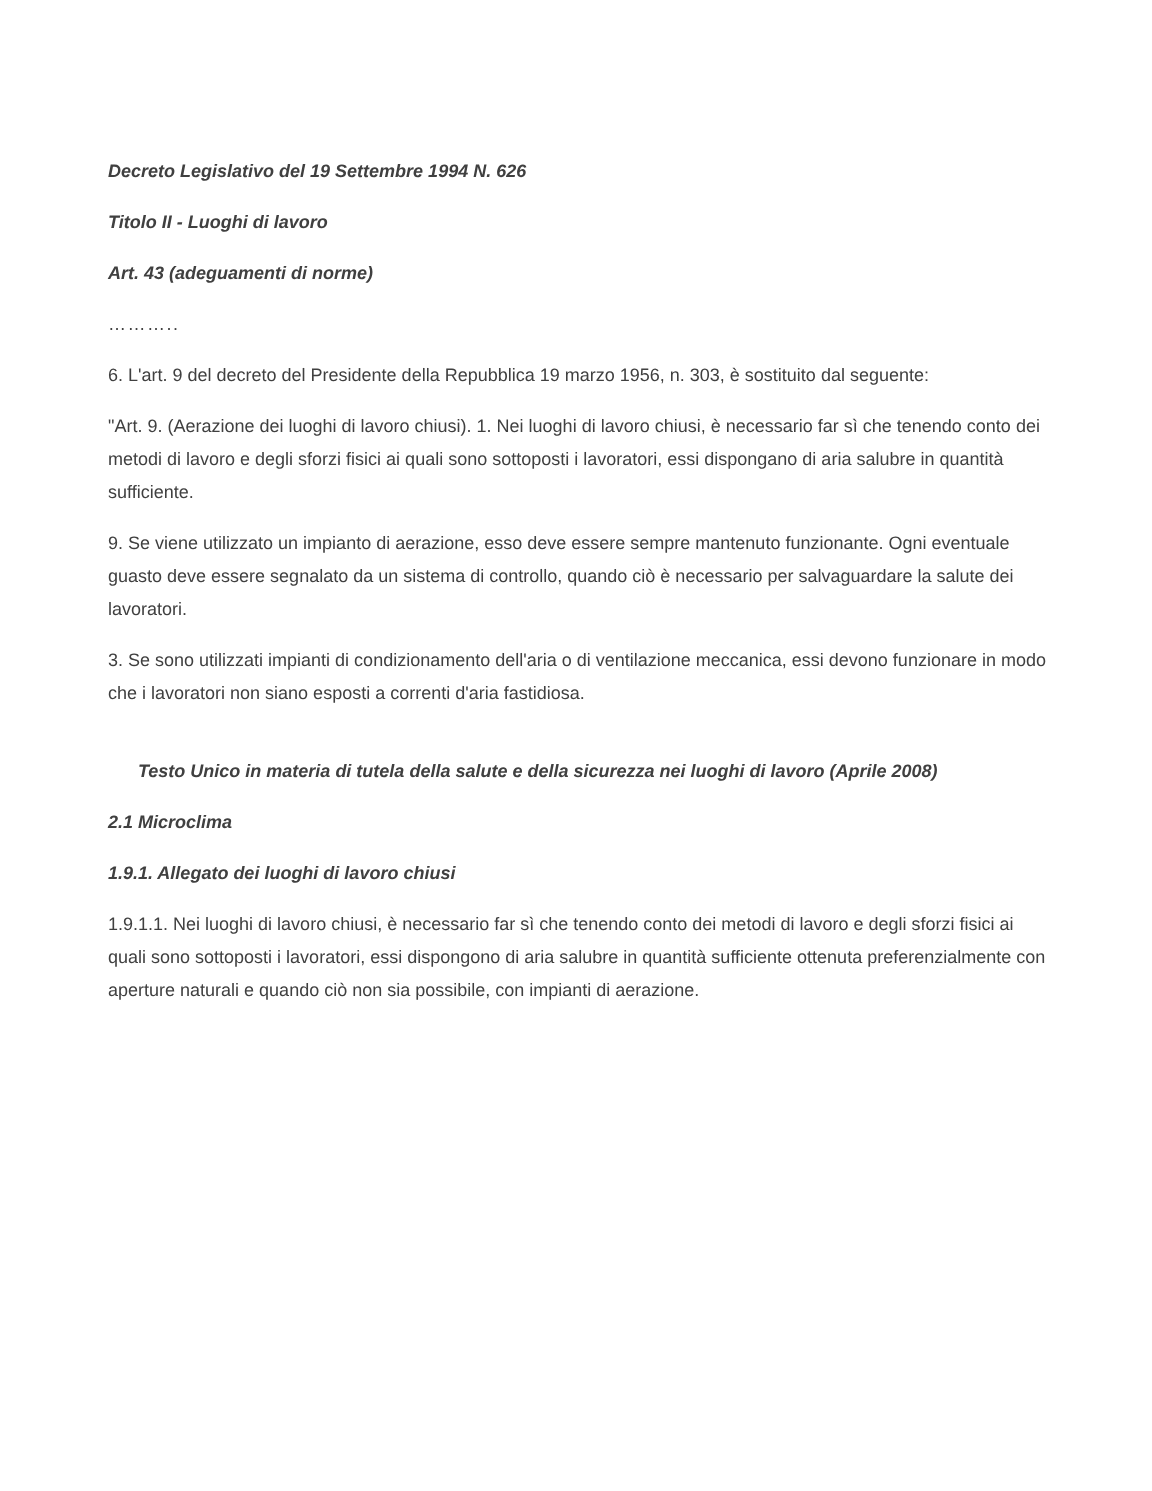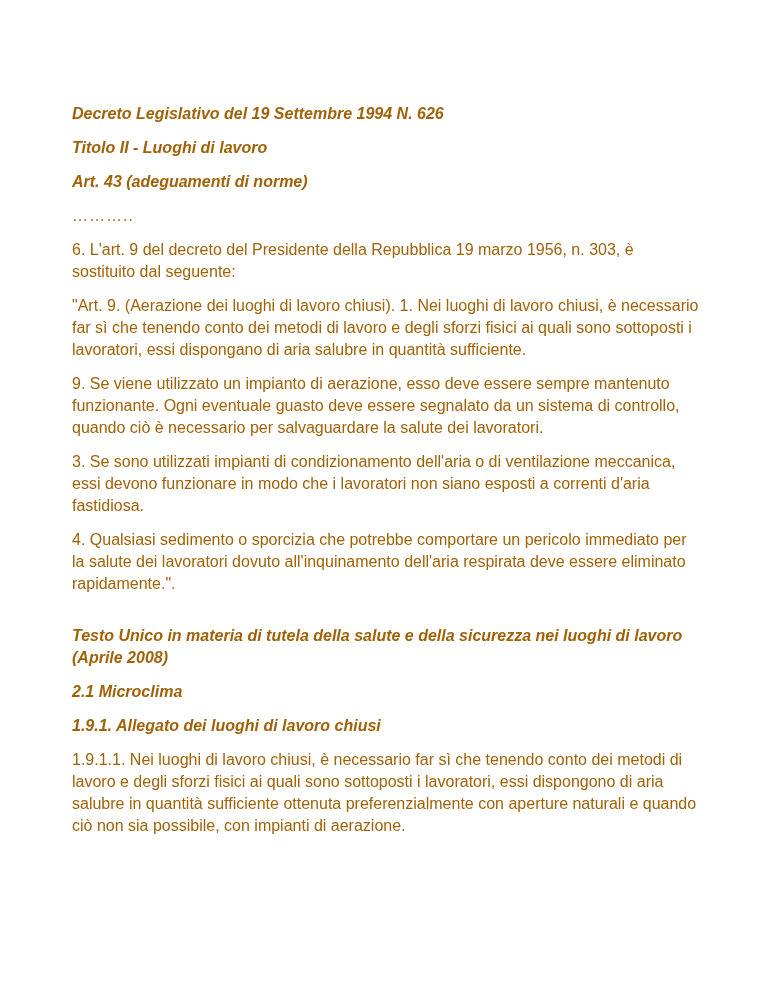--- a/index.html
+++ b/index.html
@@ -14,39 +14,40 @@
     color: #000000;
   }
   .page {
     box-sizing: border-box;
     width: 768px;
     min-height: 994px;
     padding: 103px 68px 40px 72px;
     background: #ffffff;
   }
   .block {
-    font-size: 16px;
+    font-size: 12px;
     line-height: 22px;
     margin: 0 0 12px 0;
-    color: #a16207;
+    color: #404040;
     word-spacing: normal;
   }
   .heading {
     font-weight: bold;
     font-style: italic;
   }
   .paragraph {
     font-weight: normal;
     font-style: normal;
   }
   .dots {
     letter-spacing: 1px;
   }
   .section-gap {
     margin-top: 30px;
+    margin-left: 20px;
   }
 </style>
 </head>
 <body>
 
 <div class="page">
 
   <div class="block heading">Decreto Legislativo del 19 Settembre 1994 N. 626</div>
 
   <div class="block heading">Titolo II - Luoghi di lavoro</div>
@@ -56,21 +57,20 @@
   <div class="block paragraph dots">………..</div>
 
   <div class="block paragraph">6. L'art. 9 del decreto del Presidente della Repubblica 19 marzo 1956, n. 303, è sostituito dal seguente:</div>
 
   <div class="block paragraph">"Art. 9. (Aerazione dei luoghi di lavoro chiusi). 1. Nei luoghi di lavoro chiusi, è necessario far sì che tenendo conto dei metodi di lavoro e degli sforzi fisici ai quali sono sottoposti i lavoratori, essi dispongano di aria salubre in quantità sufficiente.</div>
 
   <div class="block paragraph">9. Se viene utilizzato un impianto di aerazione, esso deve essere sempre mantenuto funzionante. Ogni eventuale guasto deve essere segnalato da un sistema di controllo, quando ciò è necessario per salvaguardare la salute dei lavoratori.</div>
 
   <div class="block paragraph">3. Se sono utilizzati impianti di condizionamento dell'aria o di ventilazione meccanica, essi devono funzionare in modo che i lavoratori non siano esposti a correnti d'aria fastidiosa.</div>
 
-  <div class="block paragraph">4. Qualsiasi sedimento o sporcizia che potrebbe comportare un pericolo immediato per la salute dei lavoratori dovuto all'inquinamento dell'aria respirata deve essere eliminato rapidamente.".</div>
 
   <div class="block heading section-gap">Testo Unico in materia di tutela della salute e della sicurezza nei luoghi di lavoro (Aprile 2008)</div>
 
 
   <div class="block heading">2.1 Microclima</div>
 
   <div class="block heading">1.9.1. Allegato dei luoghi di lavoro chiusi</div>
 
   <div class="block paragraph">1.9.1.1. Nei luoghi di lavoro chiusi, è necessario far sì che tenendo conto dei metodi di lavoro e degli sforzi fisici ai quali sono sottoposti i lavoratori, essi dispongono di aria salubre in quantità sufficiente ottenuta preferenzialmente con aperture naturali e quando ciò non sia possibile, con impianti di aerazione.</div>
 

